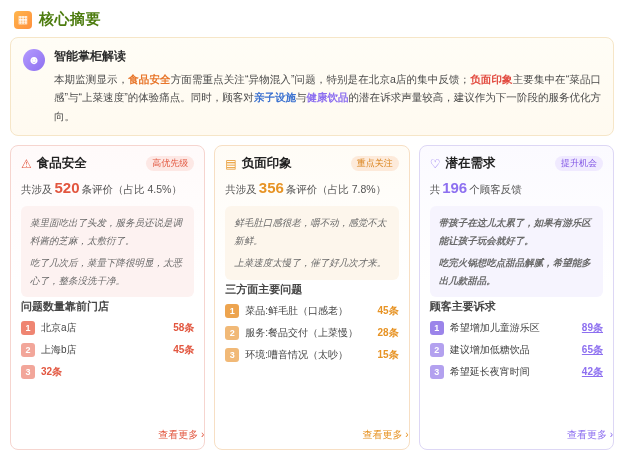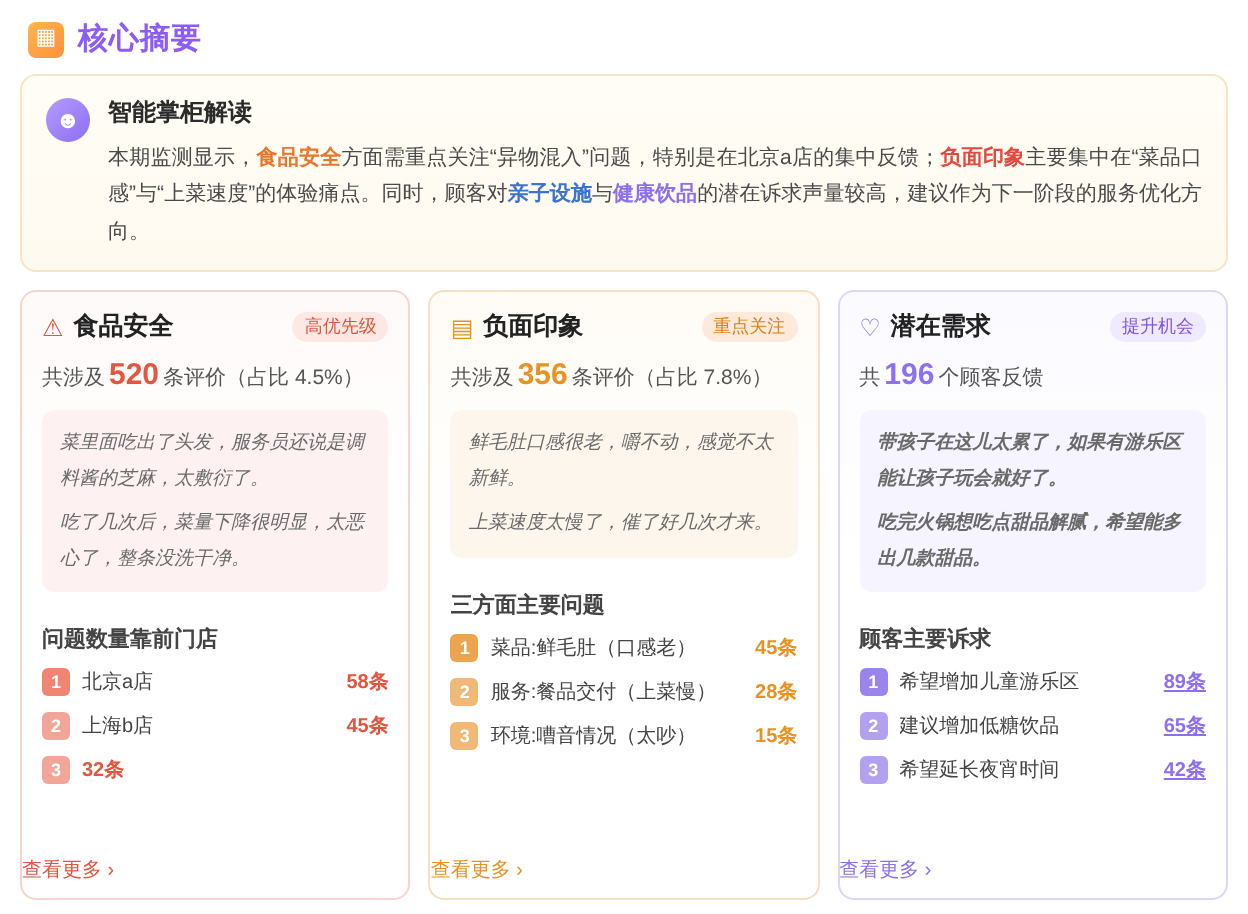--- a/index.html
+++ b/index.html
@@ -26,21 +26,21 @@
   .header-icon {
     width: 18px; height: 18px;
     border-radius: 4px;
     background: linear-gradient(135deg,#ffb64d,#ff8f3c);
     display: flex; align-items: center; justify-content: center;
     color: #fff; font-size: 11px; line-height: 1;
   }
   .header-title {
     font-size: 15px;
     font-weight: bold;
-    color: #8b5cf6;
+    color: #4d7c0f;
     letter-spacing: .5px;
   }
   
   .banner {
     position: relative;
     background: linear-gradient(180deg,#fffdf6 0%, #fffaf0 100%);
     border: 1px solid #f6e6c8;
     border-radius: 8px;
     padding: 10px 12px 10px 12px;
     display: flex;
@@ -126,21 +126,21 @@
   .c0 .big { color: #e2563f; }
   .c1 .big { color: #e79324; }
   .c2 .big { color: #8d6ff0; }
   .quotes {
     border-radius: 6px;
     padding: 8px 9px;
     font-size: 9.5px;
     line-height: 1.85;
     font-style: italic;
     color: #6a6a6a;
-    margin-bottom: 16px;
+    margin-bottom: 2px;
   }
   .c0 .quotes { background: #fdf2f1; }
   .c1 .quotes { background: #fdf6ec; }
   .c2 .quotes { background: #f6f4fe; font-weight: bold; }
   .quote + .quote { margin-top: 5px; }
   .sub-head {
     font-size: 11px;
     color: #444;
     font-weight: bold;
     margin: 2px 0 7px 0;
@@ -169,21 +169,21 @@
   .c2 .rank { background: #b3a1ef; }
   .c2 .rank.r1 { background: #9b84ea; }
   .row-label { flex: 1 1 auto; min-width: 0; overflow: hidden; text-overflow: ellipsis; white-space: nowrap; }
   .row-val { flex: 0 0 auto; font-weight: bold; font-size: 10px; }
   .c0 .row-val { color: #e2563f; }
   .c1 .row-val { color: #e79324; }
   .c2 .row-val { color: #8d6ff0; text-decoration: underline; }
   .card-more {
     position: absolute;
     left: 0; right: 0; bottom: 7px;
-    text-align: left;
+    text-align: right;
     font-size: 10px;
   }
   .c0 .card-more { color: #e2563f; }
   .c1 .card-more { color: #e79324; }
   .c2 .card-more { color: #8d6ff0; }
   .card-more span { cursor: pointer; }
 </style>
 </head>
 <body>
 

